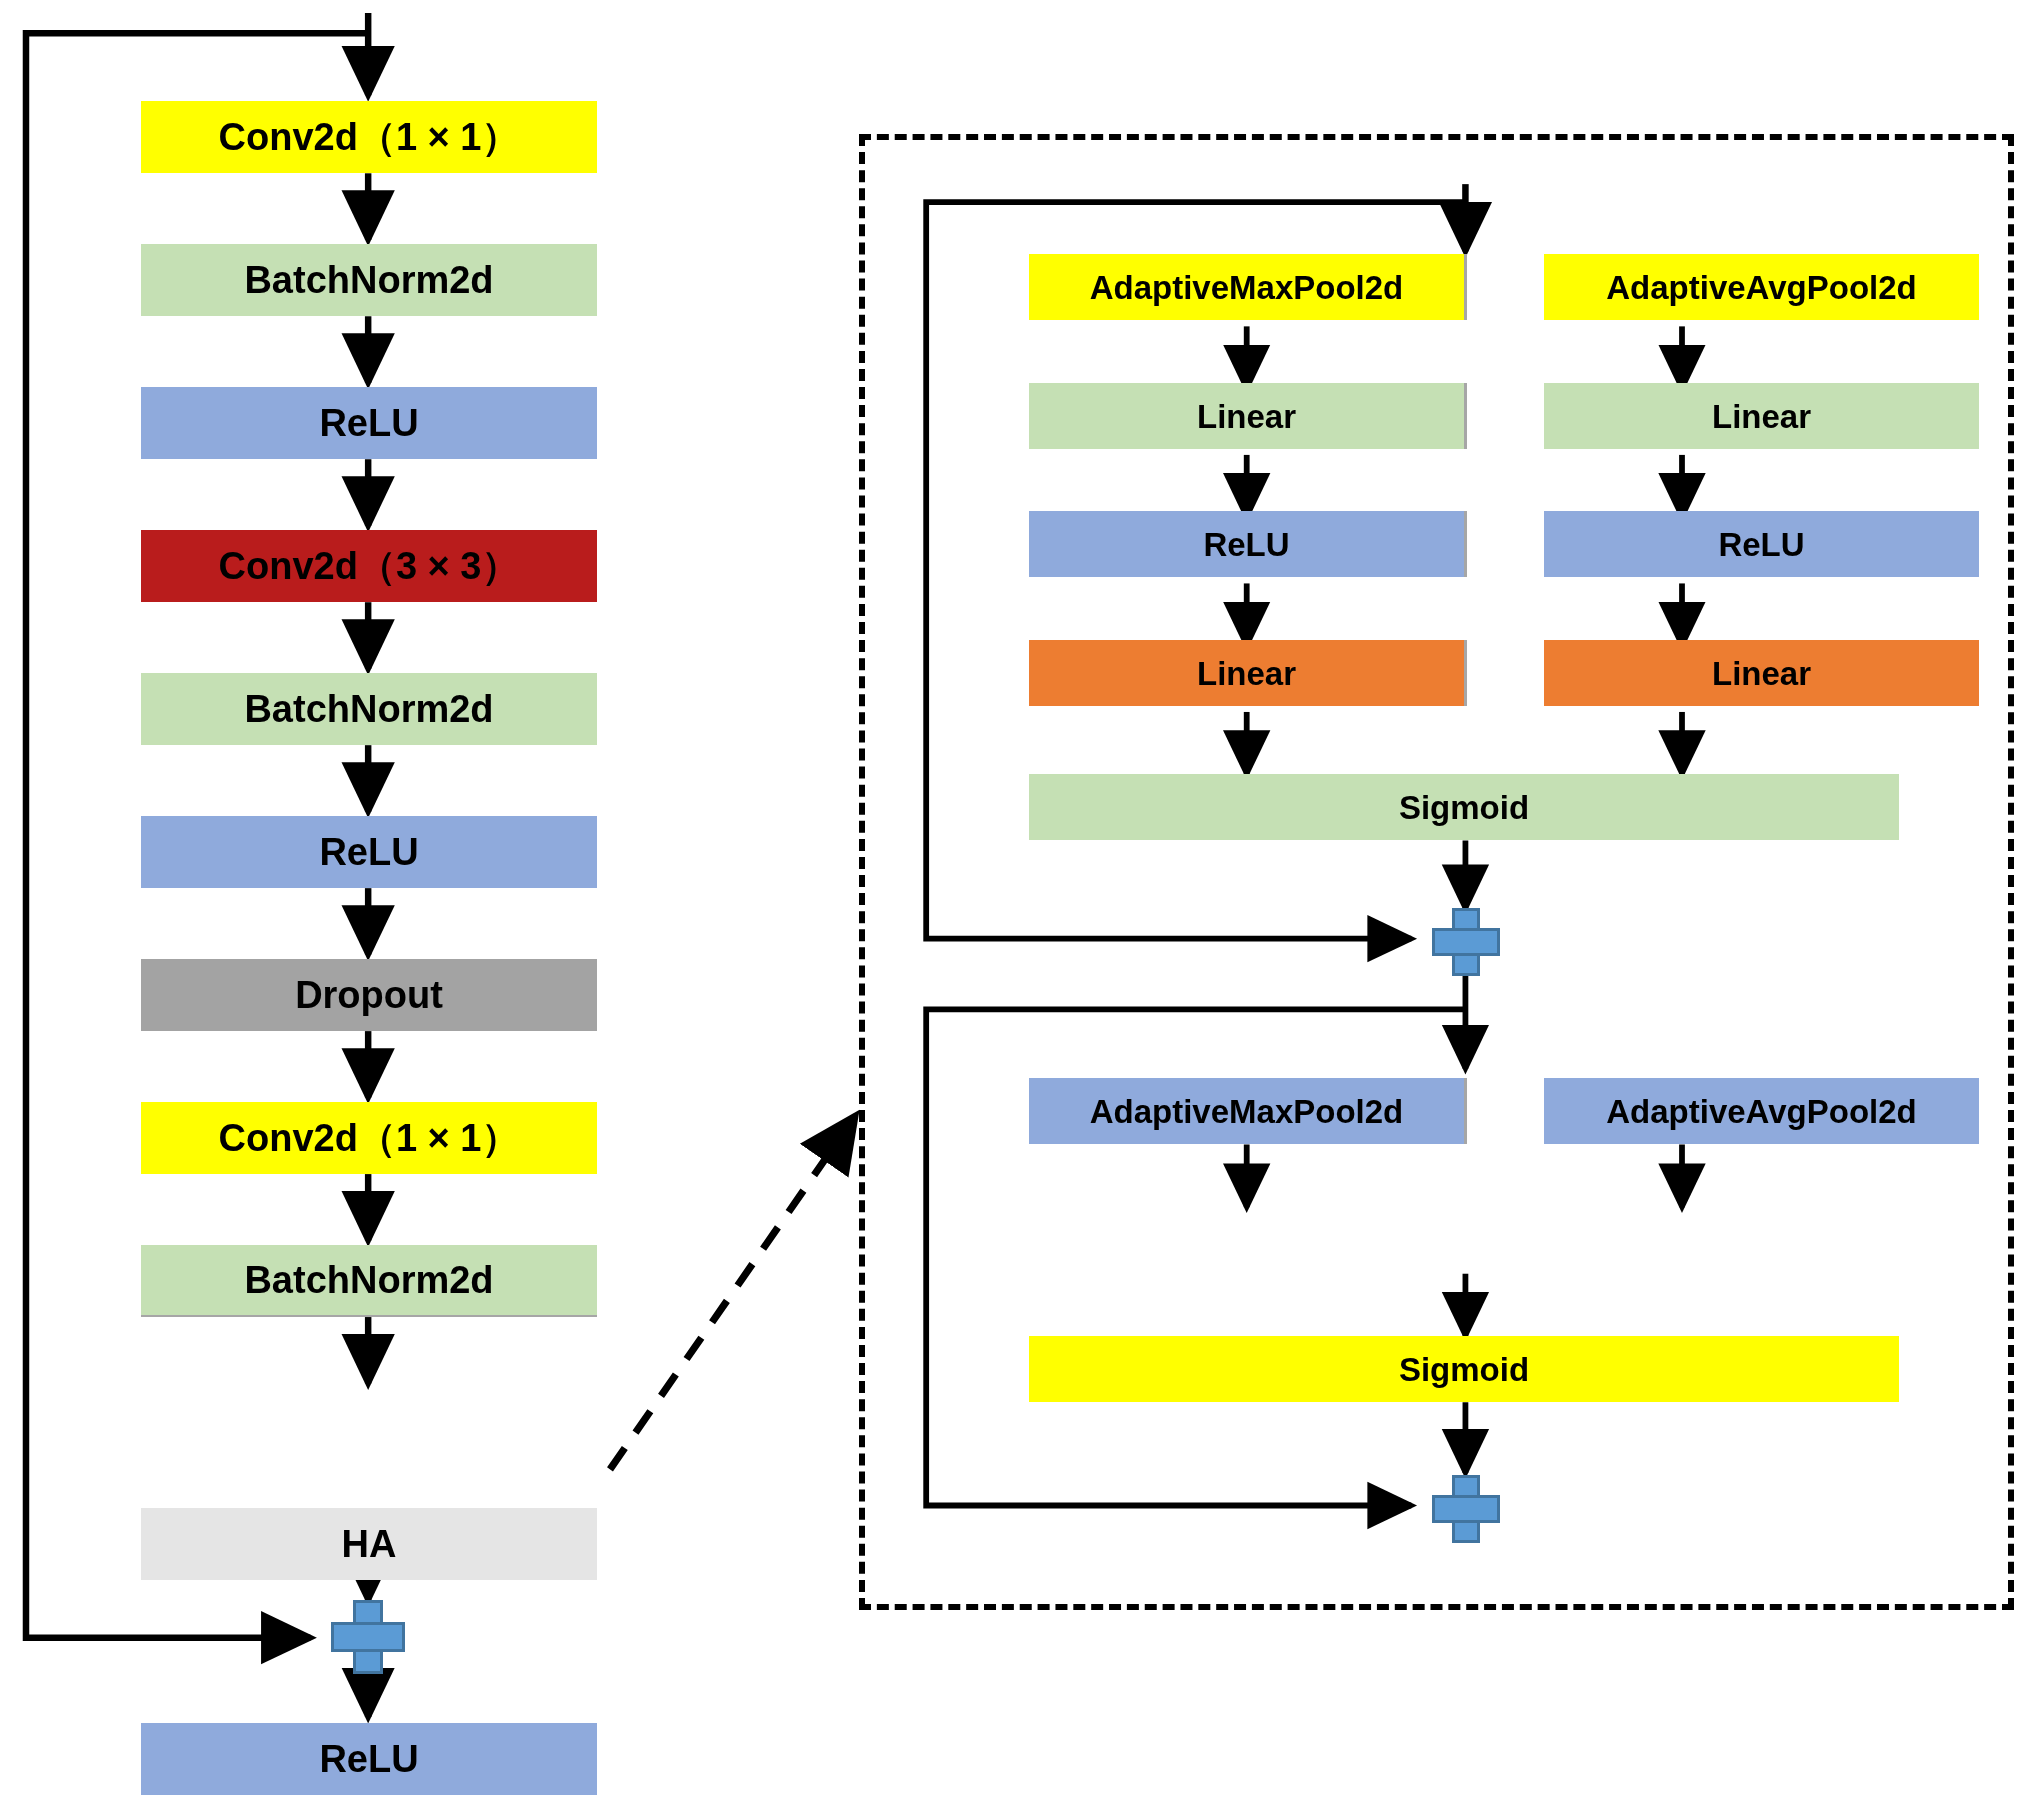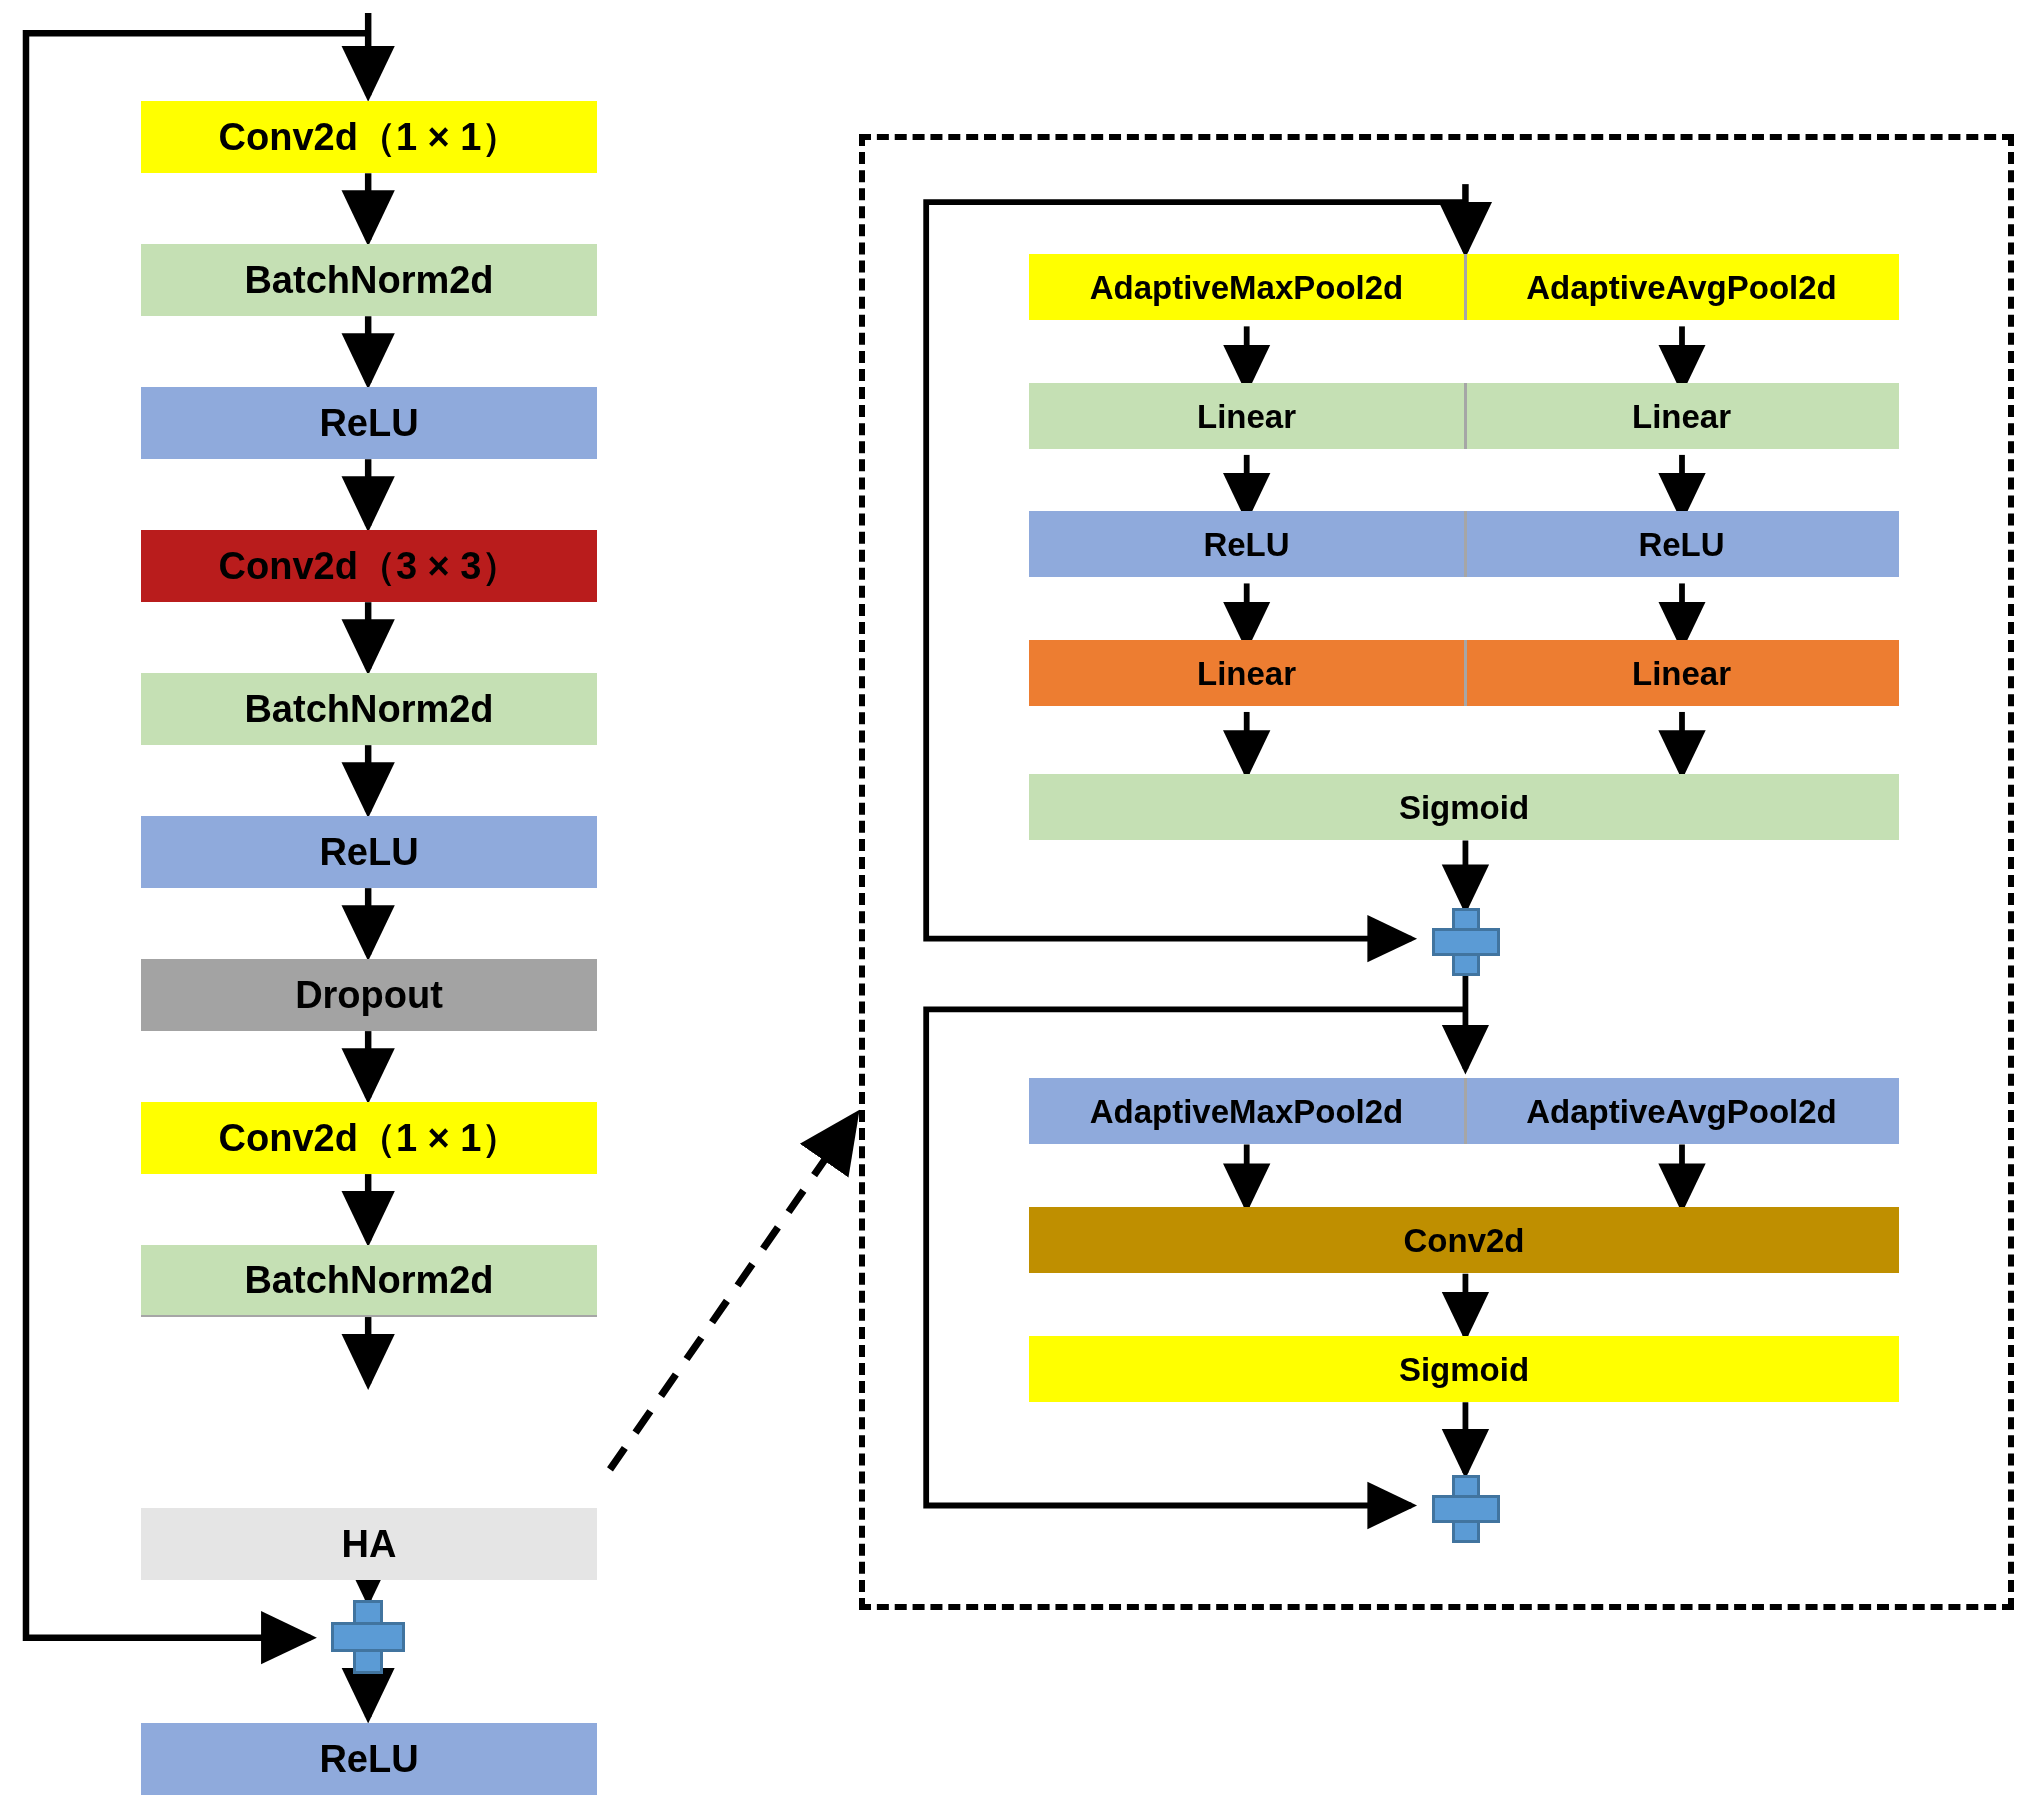--- a/index.html
+++ b/index.html
@@ -5,21 +5,21 @@
   html,body{margin:0;padding:0;background:#ffffff;}
   body{width:2035px;height:1816px;position:relative;overflow:hidden;
        font-family:"Liberation Sans","DejaVu Sans",sans-serif;}
   #stage{position:absolute;left:0;top:0;width:2035px;height:1816px;}
   svg#wires{position:absolute;left:0;top:0;width:2035px;height:1816px;pointer-events:none;}
   .box{position:absolute;display:flex;align-items:center;justify-content:center;
        color:#000;font-weight:700;line-height:1;box-sizing:border-box;}
   .lbox{left:141px;width:456px;height:72px;font-size:38px;}
   .rbox{left:1029px;width:870px;height:66px;font-size:33px;}
   .rbox.half{width:435px;}
-  .rbox.half.right{left:1464px;}
+  .rbox.half.right{left:1544px;}
   .seam{position:absolute;width:2.9px;background:#a6a6a6;}
   .plus{position:absolute;width:0;height:0;}
   .plus i{position:absolute;background:#5B9BD5;border:3.6px solid #41749F;box-sizing:border-box;}
   .dashpanel{position:absolute;border:6.5px dashed #000;box-sizing:border-box;}
 </style>
 </head>
 <body>
 
 <div id="stage">
 
@@ -167,23 +167,20 @@
   <div style="position:absolute;left:0;top:0;width:0;height:0;overflow:hidden">+</div>
 
   <div class="box rbox half" style="top:1078px;background:#8FAADC">
     <span>AdaptiveMaxPool2d</span>
   </div>
   <div class="box rbox half right" style="top:1078px;background:#8FAADC">
     <span>AdaptiveAvgPool2d</span>
   </div>
   <div class="seam" style="left:1464px;top:1078px;height:66px"></div>
 
-  <div class="box rbox" style="top:1207px;background:#BF8F00">
-    <span>Conv2d</span>
-  </div>
 
   <div class="box rbox" style="top:1336px;background:#FFFF00">
     <span>Sigmoid</span>
   </div>
 
   <div class="plus" style="left:1466px;top:1509px">
     <i style="left:-13.7px;top:-34px;width:27.4px;height:68px"></i>
     <i style="left:-34px;top:-13.7px;width:68px;height:27.4px"></i>
   </div>
   <div style="position:absolute;left:0;top:0;width:0;height:0;overflow:hidden">+</div>

